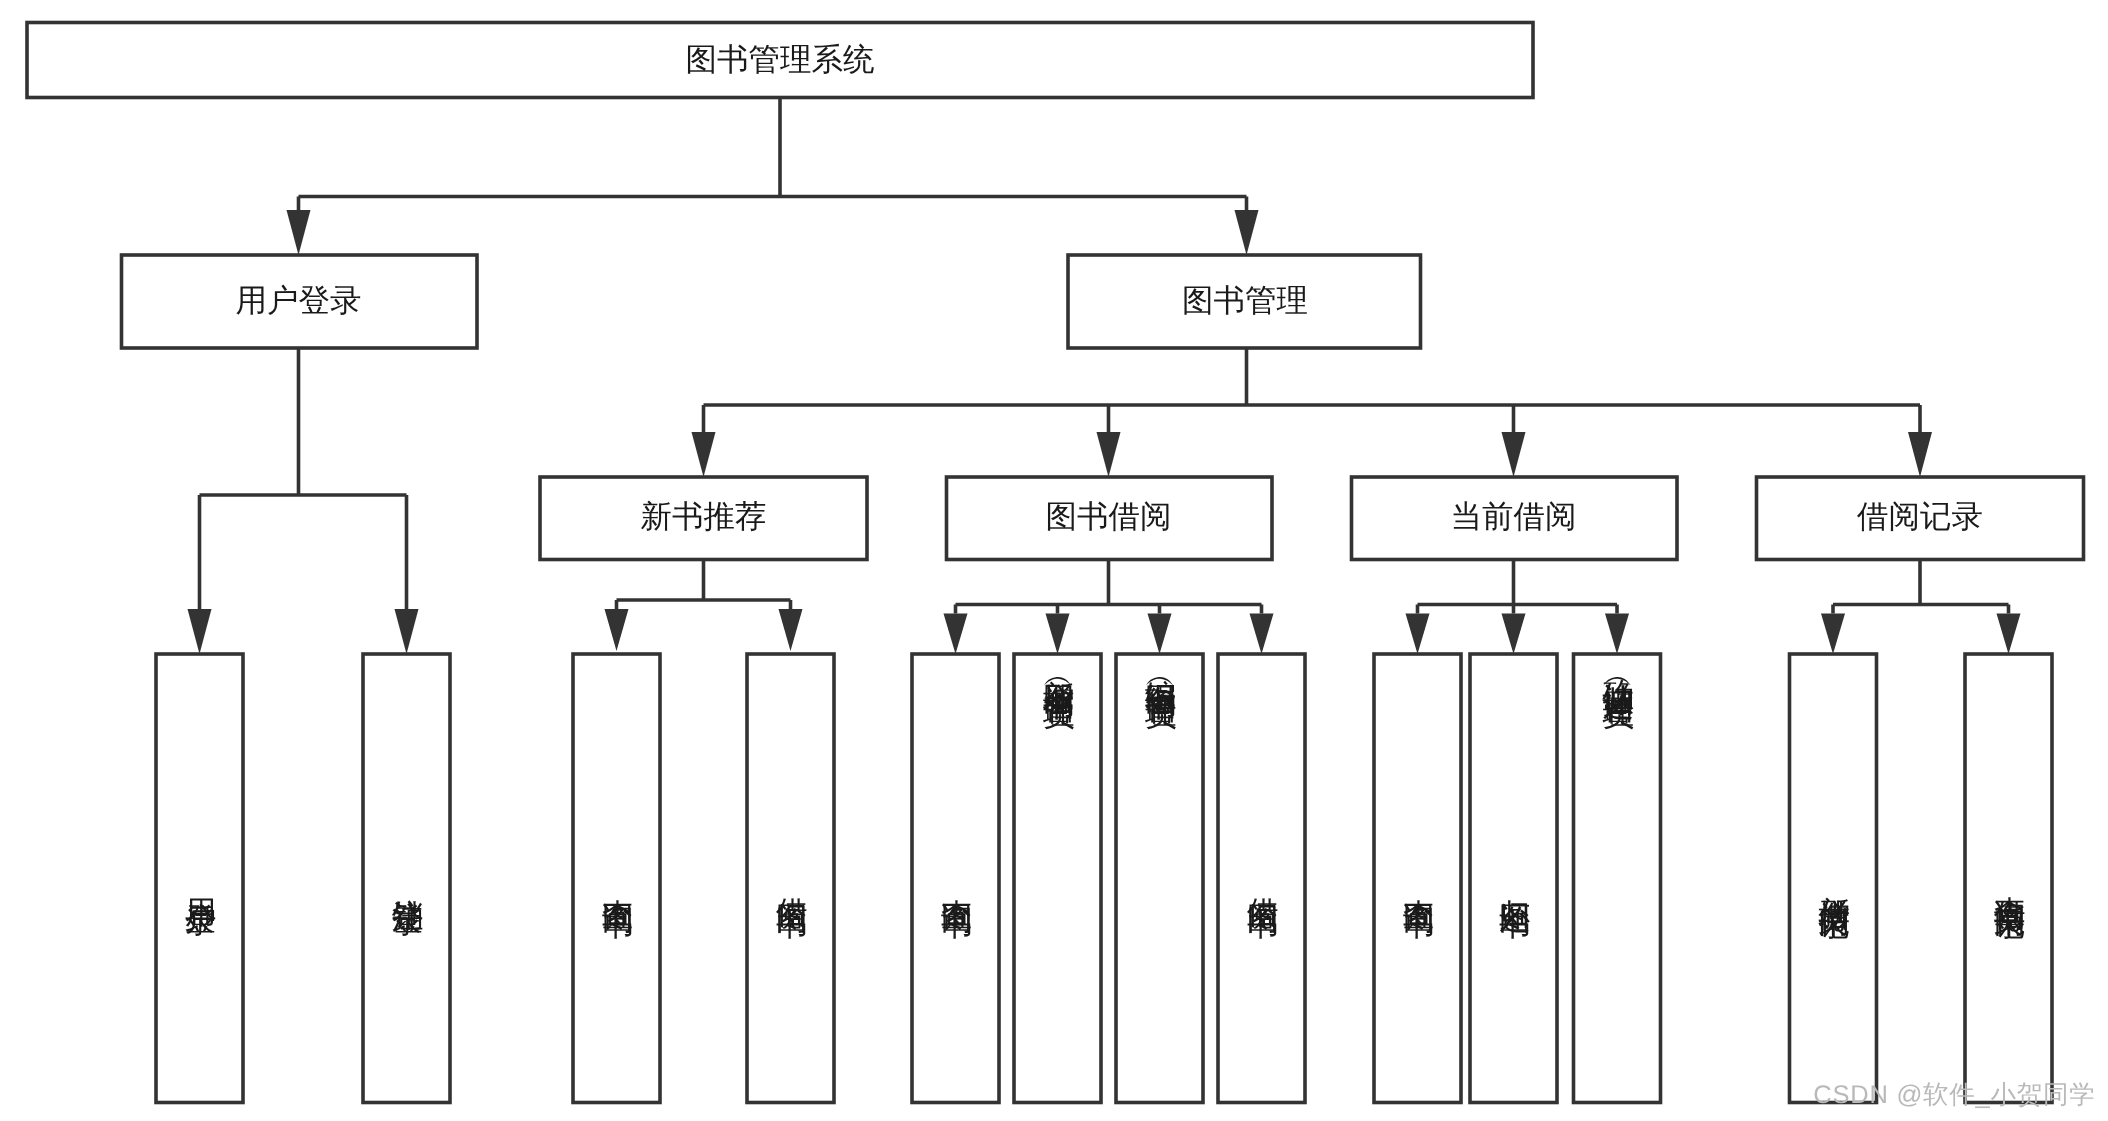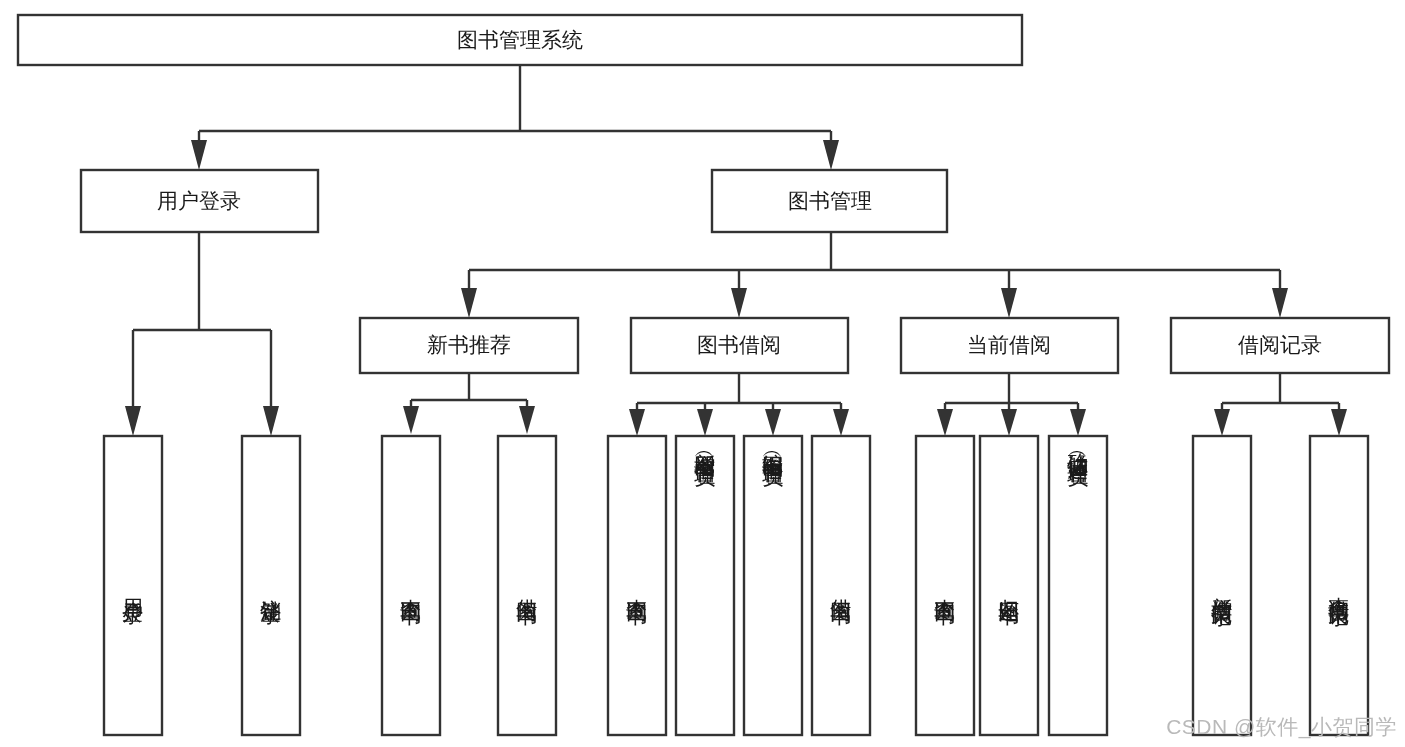--- a/index.html
+++ b/index.html
@@ -65,21 +65,21 @@
     letter-spacing: 2px;
     color: #1a1a1a;
     white-space: nowrap;
     text-align: center;
   }
   .watermark {
     position: absolute;
     right: 8px;
     bottom: 6px;
     font-family: "Liberation Sans", "DejaVu Sans", sans-serif;
-    font-size: 21px;
+    font-size: 17px;
     color: #b9b9b9;
     letter-spacing: 0.5px;
     white-space: nowrap;
   }
 </style>
 </head>
 <body>
 
 <div id="diagram-root">
 

